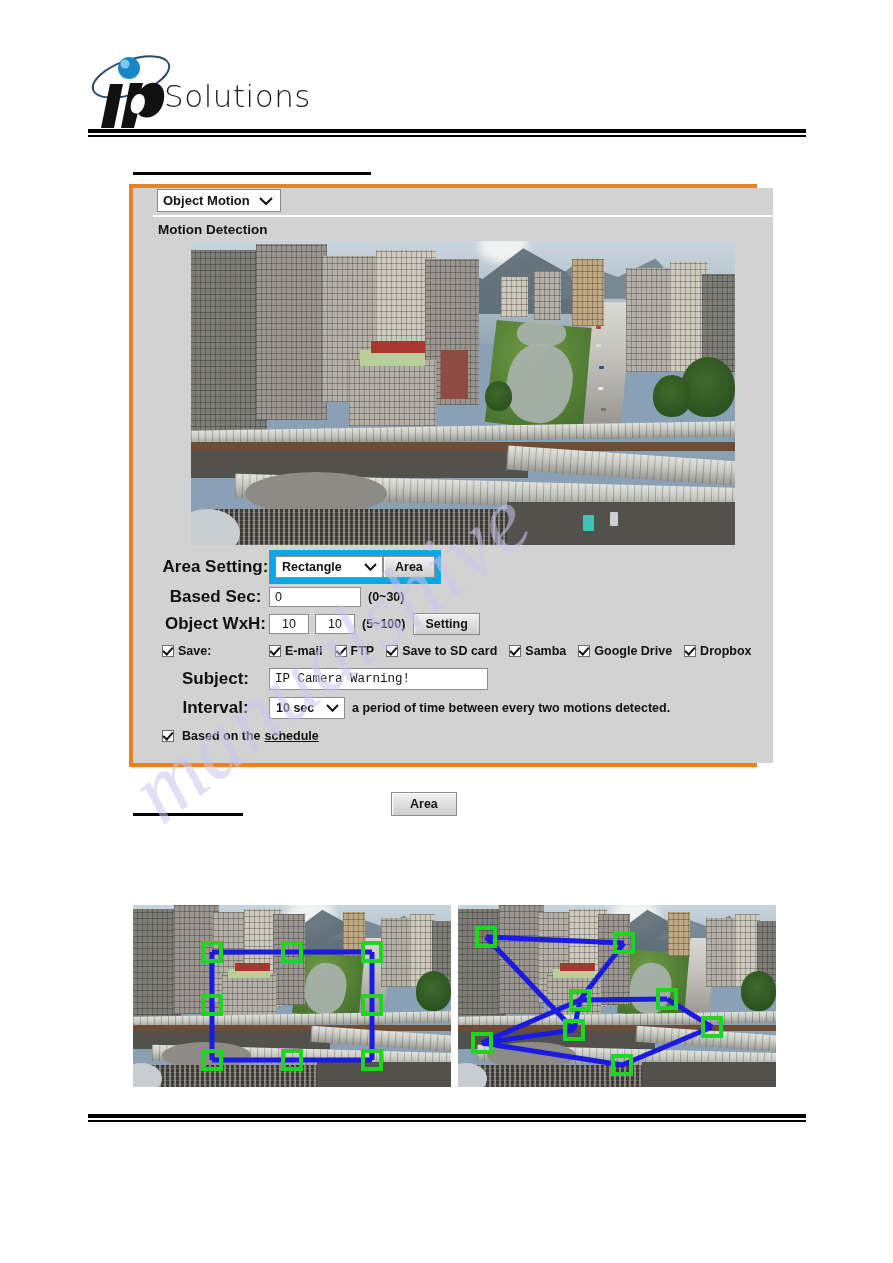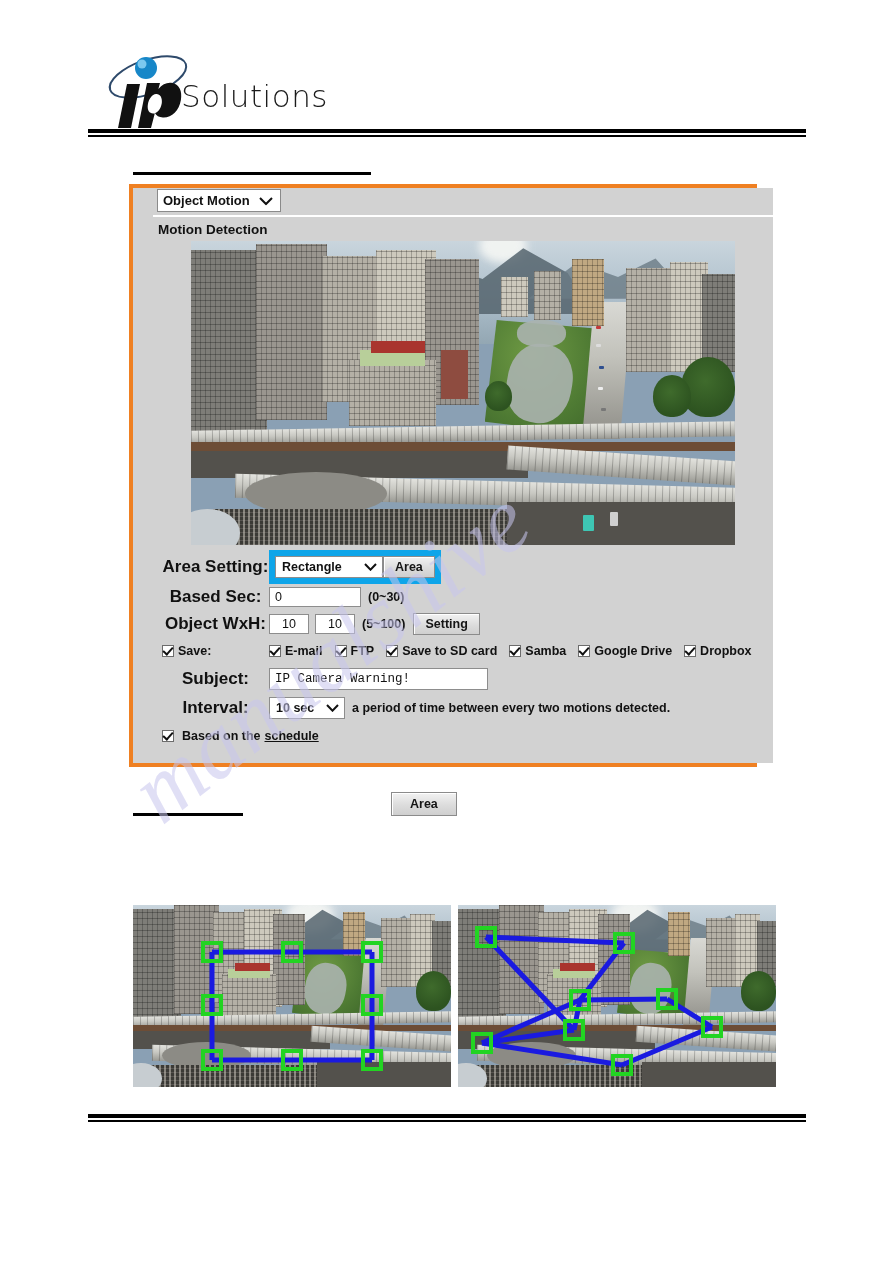--- a/index.html
+++ b/index.html
@@ -42,21 +42,21 @@
 
   
   #page-header {
     position: absolute;
     left: 0; top: 0;
     width: 893px;
     height: 150px;
   }
   #logo-block {
     position: absolute;
-    left: 105px;
+    left: 88px;
     top: 52px;
     width: 300px;
     height: 78px;
   }
   #logo-mark {
     position: absolute;
     left: 0; top: 0;
     width: 86px; height: 76px;
   }
   #logo-wordmark {

